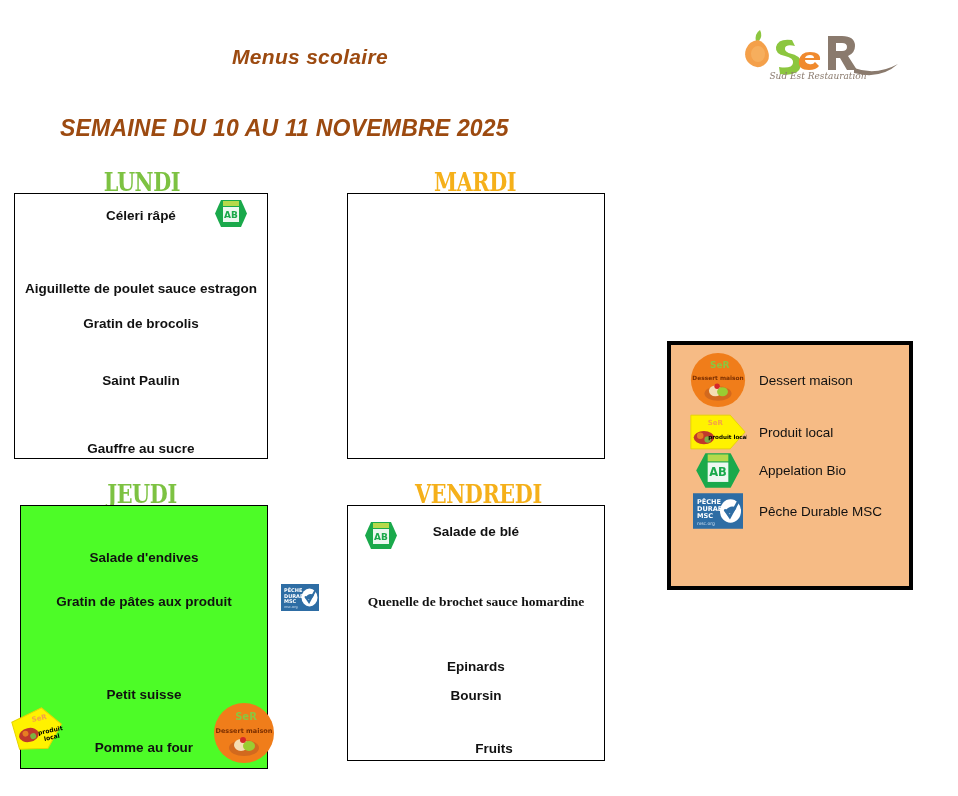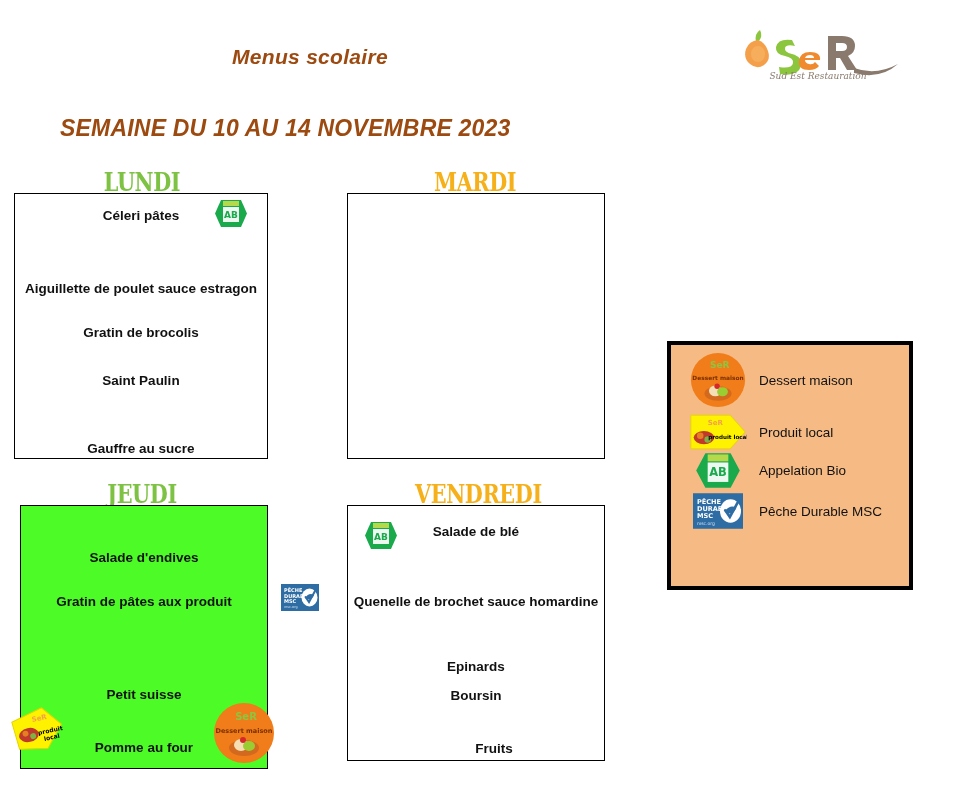--- a/index.html
+++ b/index.html
@@ -140,21 +140,21 @@
     font-size: 13.5px;
     color: #111111;
     margin-left: 10px;
     white-space: nowrap;
   }
 </style>
 </head>
 <body>
 
 <div class="doc-title">Menus scolaire</div>
-<div class="week-title">SEMAINE DU 10 AU 14 NOVEMBRE 2023</div>
+<div class="week-title">SEMAINE DU 10 AU 11 NOVEMBRE 2025</div>
 
 <div class="logo">
   <svg viewBox="0 0 180 62" width="180" height="62" aria-hidden="true">
 
     <path d="M24 20 q-2 -8 4 -12 q3 6 -1 11 z" fill="#8cc63f"></path>
     <path d="M26 18 q-9 1 -12 9 q-3 9 4 15 q7 6 14 1 q7 -5 4 -14 q-3 -9 -10 -11 z" fill="#f4a04a"></path>
     <ellipse cx="26" cy="32" rx="7" ry="8" fill="#f8b96e" opacity="0.55"></ellipse>
 
     <path d="M60 18 q-14 -2 -16 7 q-1 7 9 9 q9 2 8 7 q-1 6 -14 4 l1 7 q18 3 21 -8 q2 -9 -9 -12 q-8 -2 -7 -6 q1 -4 10 -2 z" fill="#8cc63f"></path>
 
@@ -171,23 +171,23 @@
 <div class="day-heading" style="left: 82px; top: 167px; width: 120px; color: rgb(125, 194, 66);">LUNDI</div>
 <div class="day-heading" style="left: 415px; top: 167px; width: 120px; color: rgb(245, 176, 26);">MARDI</div>
 <div class="day-heading" style="left: 82px; top: 479px; width: 120px; color: rgb(125, 194, 66);">JEUDI</div>
 <div class="day-heading" style="left: 400px; top: 479px; width: 150px; color: rgb(245, 176, 26);">VENDREDI</div>
 
 <div class="menu-box" style="left:14px; top:193px; width:254px; height:266px;"></div>
 <div class="menu-box" style="left:347px; top:193px; width:258px; height:266px;"></div>
 <div class="menu-box highlight" style="left:20px; top:505px; width:248px; height:264px;"></div>
 <div class="menu-box" style="left:347px; top:505px; width:258px; height:256px;"></div>
 
-<div class="menu-item bold" style="left:14px; width:254px; top:208px;">Céleri pâtes</div>
+<div class="menu-item bold" style="left:14px; width:254px; top:208px;">Céleri râpé</div>
 <div class="menu-item bold" style="left:14px; width:254px; top:281px;">Aiguillette de poulet sauce estragon</div>
-<div class="menu-item bold" style="left:14px; width:254px; top:325px;">Gratin de brocolis</div>
+<div class="menu-item bold" style="left:14px; width:254px; top:316px;">Gratin de brocolis</div>
 <div class="menu-item bold" style="left:14px; width:254px; top:373px;">Saint Paulin</div>
 <div class="menu-item bold" style="left:14px; width:254px; top:441px;">Gauffre au sucre</div>
 
 <div class="badge badge-bio" style="left:214px; top:199px;">
   <svg viewBox="0 0 34 29" width="34" height="29" aria-hidden="true">
     <polygon points="7,1 27,1 33,14.5 27,28 7,28 1,14.5" fill="#1aa94b"></polygon>
     <rect x="9" y="2" width="16" height="5" fill="#b6d94c"></rect>
     <rect x="9" y="8" width="16" height="15" fill="#ffffff" opacity="0.92"></rect>
     <text x="17" y="19" font-family="DejaVu Sans, sans-serif" font-size="9" font-weight="bold" fill="#1aa94b" text-anchor="middle">AB</text>
     <rect x="9" y="23" width="16" height="3" fill="#1aa94b"></rect>
@@ -230,21 +230,21 @@
     <text x="3" y="13.5" font-family="DejaVu Sans, sans-serif" font-size="5" font-weight="bold" fill="#ffffff">DURABLE</text>
     <text x="3" y="19" font-family="DejaVu Sans, sans-serif" font-size="5" font-weight="bold" fill="#ffffff">MSC</text>
     <text x="3" y="24" font-family="DejaVu Sans, sans-serif" font-size="3.4" fill="#cfe0f0">msc.org</text>
     <ellipse cx="28.5" cy="13.5" rx="8" ry="9" fill="#ffffff"></ellipse>
     <path d="M24 14 q4 -6 9 -3 q-3 7 -9 3 z" fill="#2e6da4"></path>
     <path d="M24.5 13 l3.5 5 l6 -11" stroke="#2e6da4" stroke-width="2" fill="none" stroke-linecap="round"></path>
   </svg>
 </div>
 
 <div class="menu-item bold" style="left:347px; width:258px; top:524px;">Salade de blé</div>
-<div class="menu-item bold" style="left:347px; width:258px; top:594px;">Quenelle de brochet sauce homardine</div>
+<div class="menu-item bold" style="left:347px; width:258px; top:594px;font-family:Liberation Serif, serif;">Quenelle de brochet sauce homardine</div>
 <div class="menu-item bold" style="left:347px; width:258px; top:659px;">Epinards</div>
 <div class="menu-item bold" style="left:347px; width:258px; top:688px;">Boursin</div>
 <div class="menu-item bold" style="left:347px; width:294px; top:741px;">Fruits</div>
 
 <div class="badge badge-bio" style="left:364px; top:521px;">
   <svg viewBox="0 0 34 29" width="34" height="29" aria-hidden="true">
     <polygon points="7,1 27,1 33,14.5 27,28 7,28 1,14.5" fill="#1aa94b"></polygon>
     <rect x="9" y="2" width="16" height="5" fill="#b6d94c"></rect>
     <rect x="9" y="8" width="16" height="15" fill="#ffffff" opacity="0.92"></rect>
     <text x="17" y="19" font-family="DejaVu Sans, sans-serif" font-size="9" font-weight="bold" fill="#1aa94b" text-anchor="middle">AB</text>

